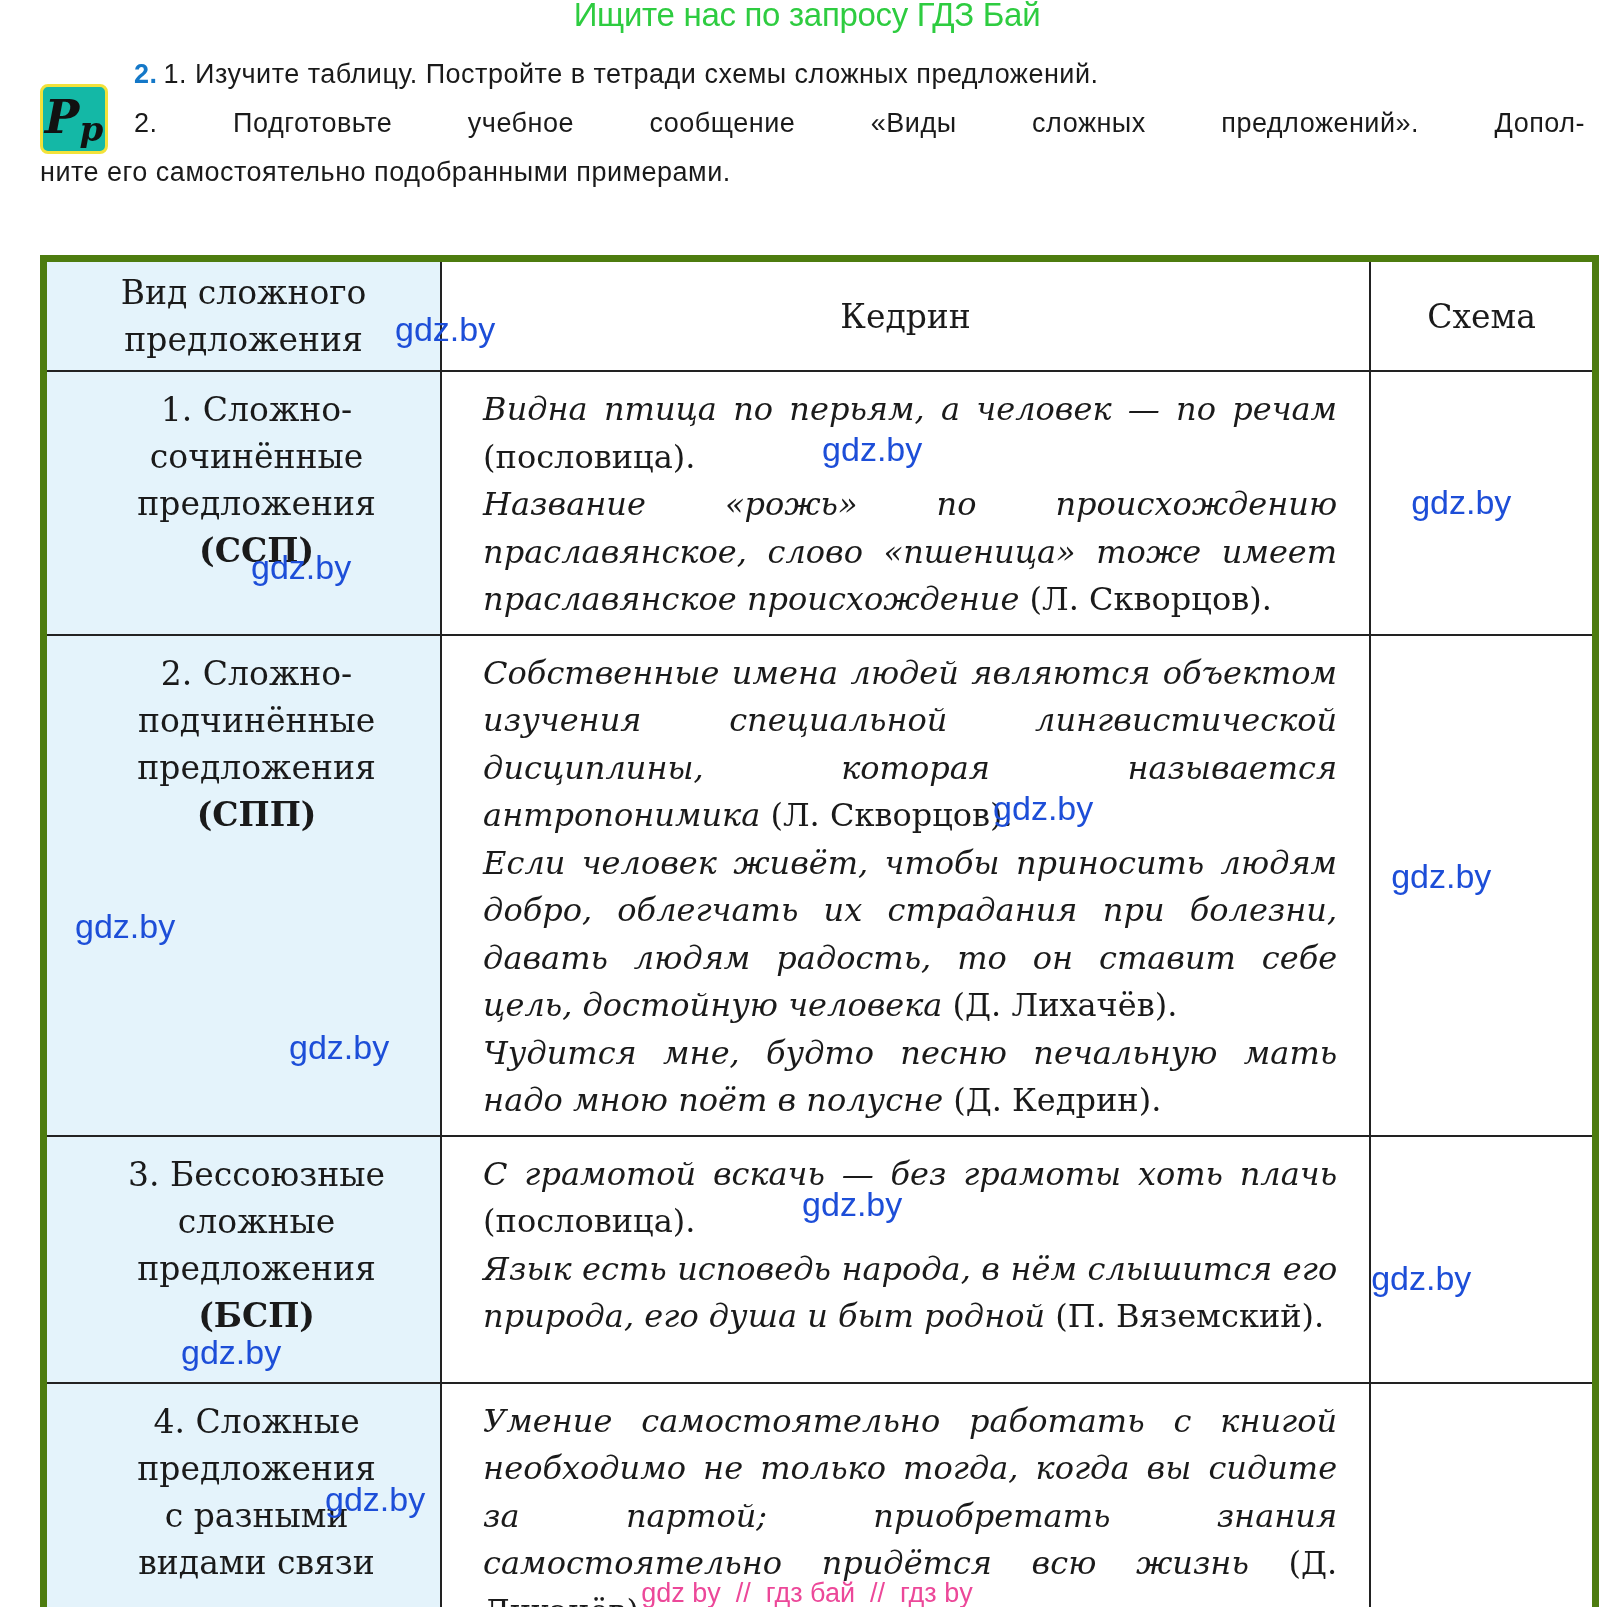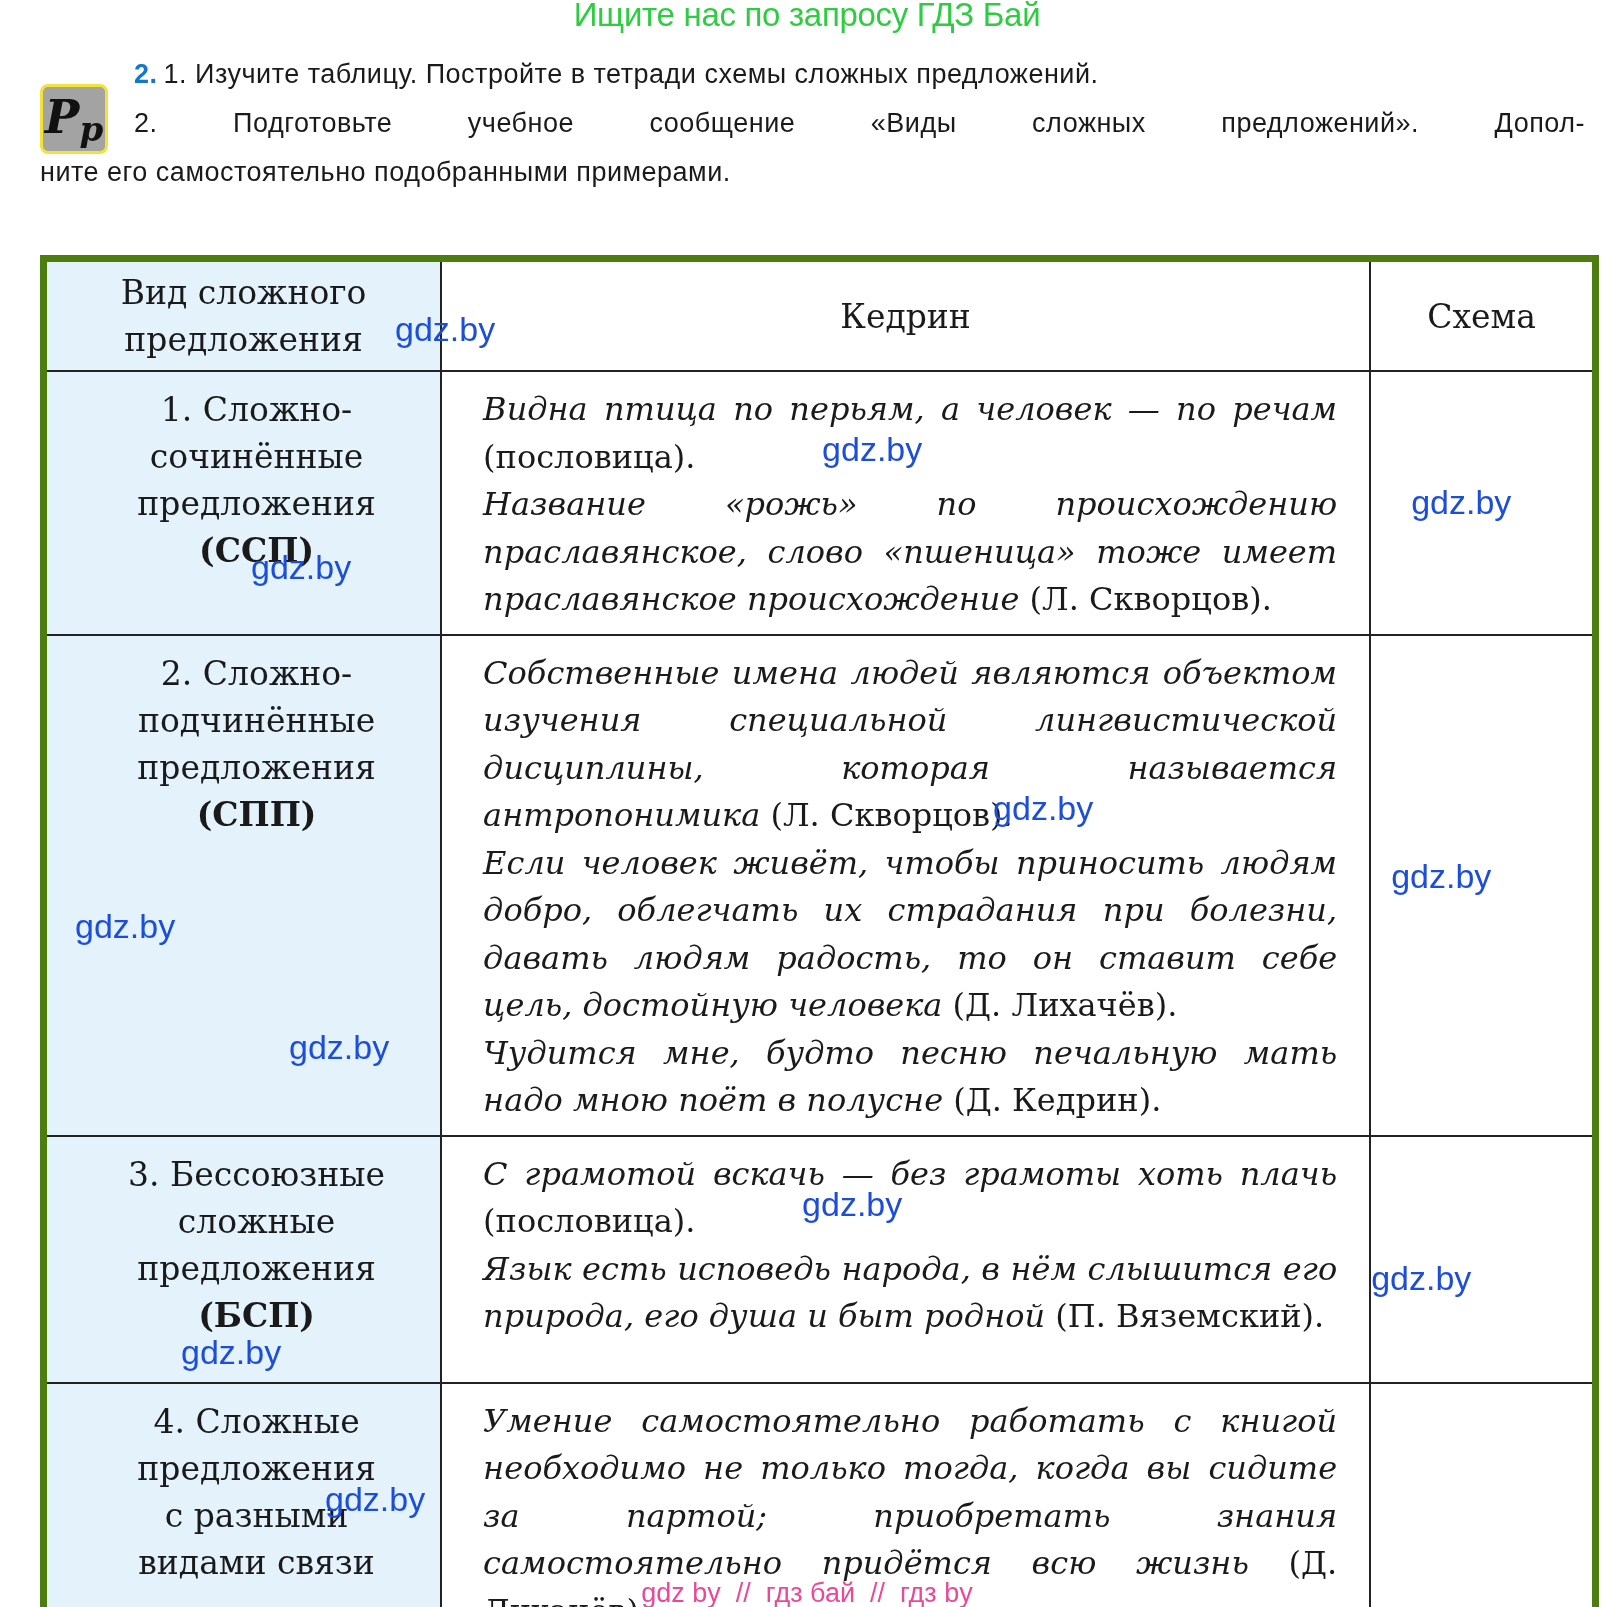--- a/index.html
+++ b/index.html
@@ -11,21 +11,21 @@
   }
   .task { position: absolute; left: 40px; top: 50px; width: 1545px;
     font-family: "Liberation Sans", sans-serif; font-size: 27px; color: #1a1a1a;
     line-height: 49px; letter-spacing: 0.5px; }
   .task .line { display: block; white-space: nowrap; }
   .task .line1 { padding-left: 94px; }
   .task .line2 { padding-left: 94px; text-align: justify; text-align-last: justify; }
   .task-num { color: #1478c8; font-weight: bold; margin-right: 6px; }
   .badge {
     position: absolute; left: 40px; top: 84px; width: 68px; height: 70px;
-    background: #a3a3a3; border: 3px solid #f3e23a; border-radius: 8px; box-sizing: border-box;
+    background: #14b8a6; border: 3px solid #f3e23a; border-radius: 8px; box-sizing: border-box;
     font-family: "DejaVu Serif", serif; font-style: italic; font-weight: bold;
     font-size: 46px; color: #111; text-align: center; line-height: 60px;
   }
   .badge sub { font-size: 34px; vertical-align: -8px; }
   table.main {
     position: absolute; left: 40px; top: 231px; width: 1559px;
     border-collapse: collapse; border: 7px solid #4d7c0f;
     font-family: "DejaVu Serif", serif; color: #1a1a1a; margin-top: 24px;
   }
   table.main th, table.main td { border: 2.5px solid #222; vertical-align: top; position: relative; }

